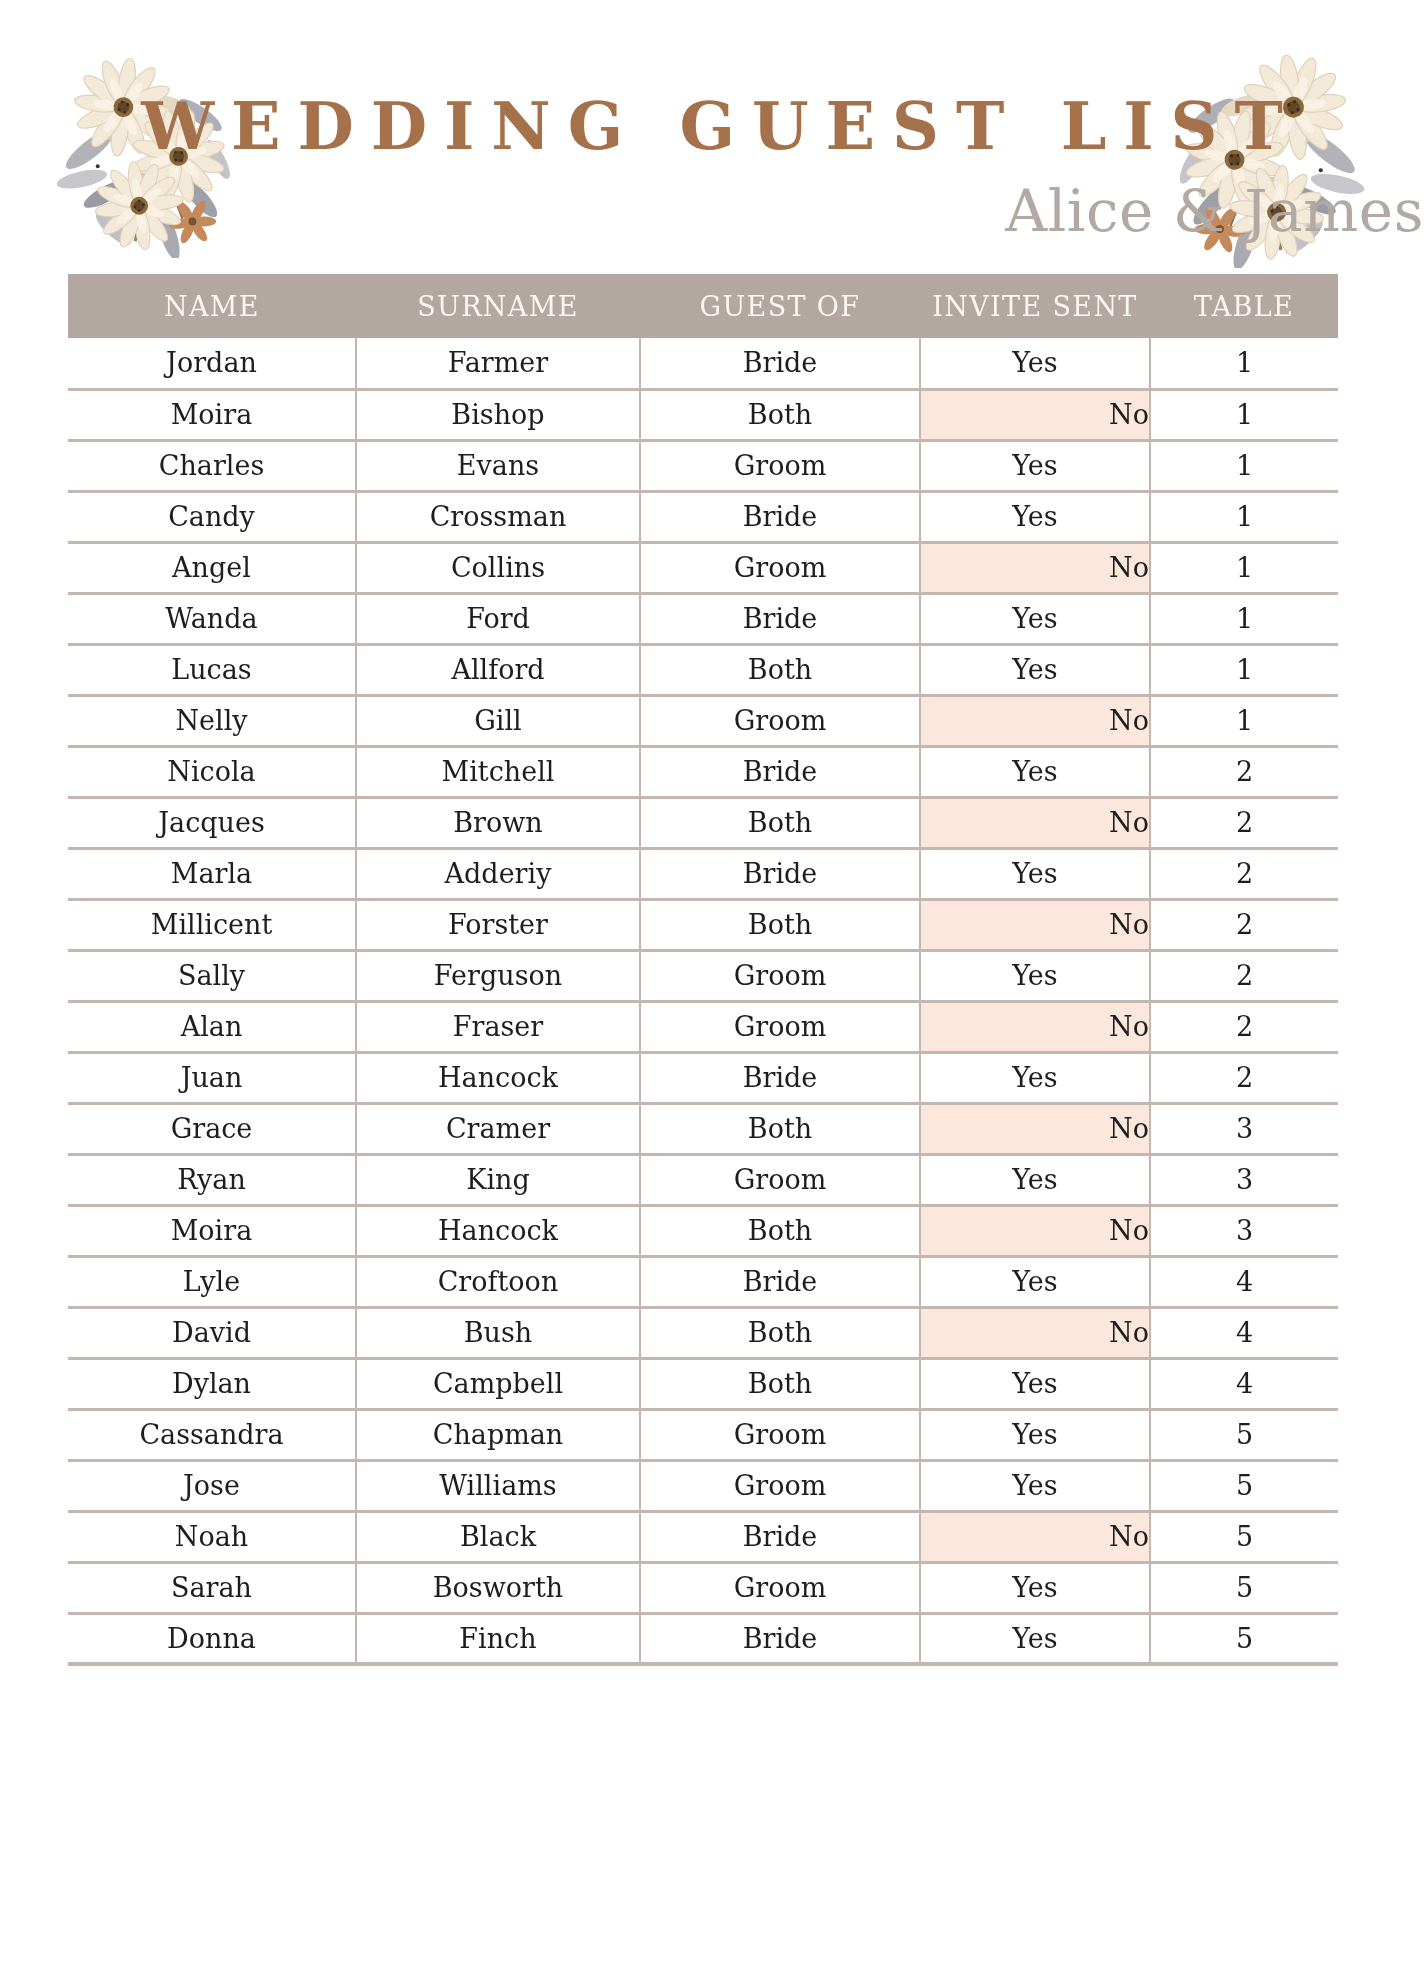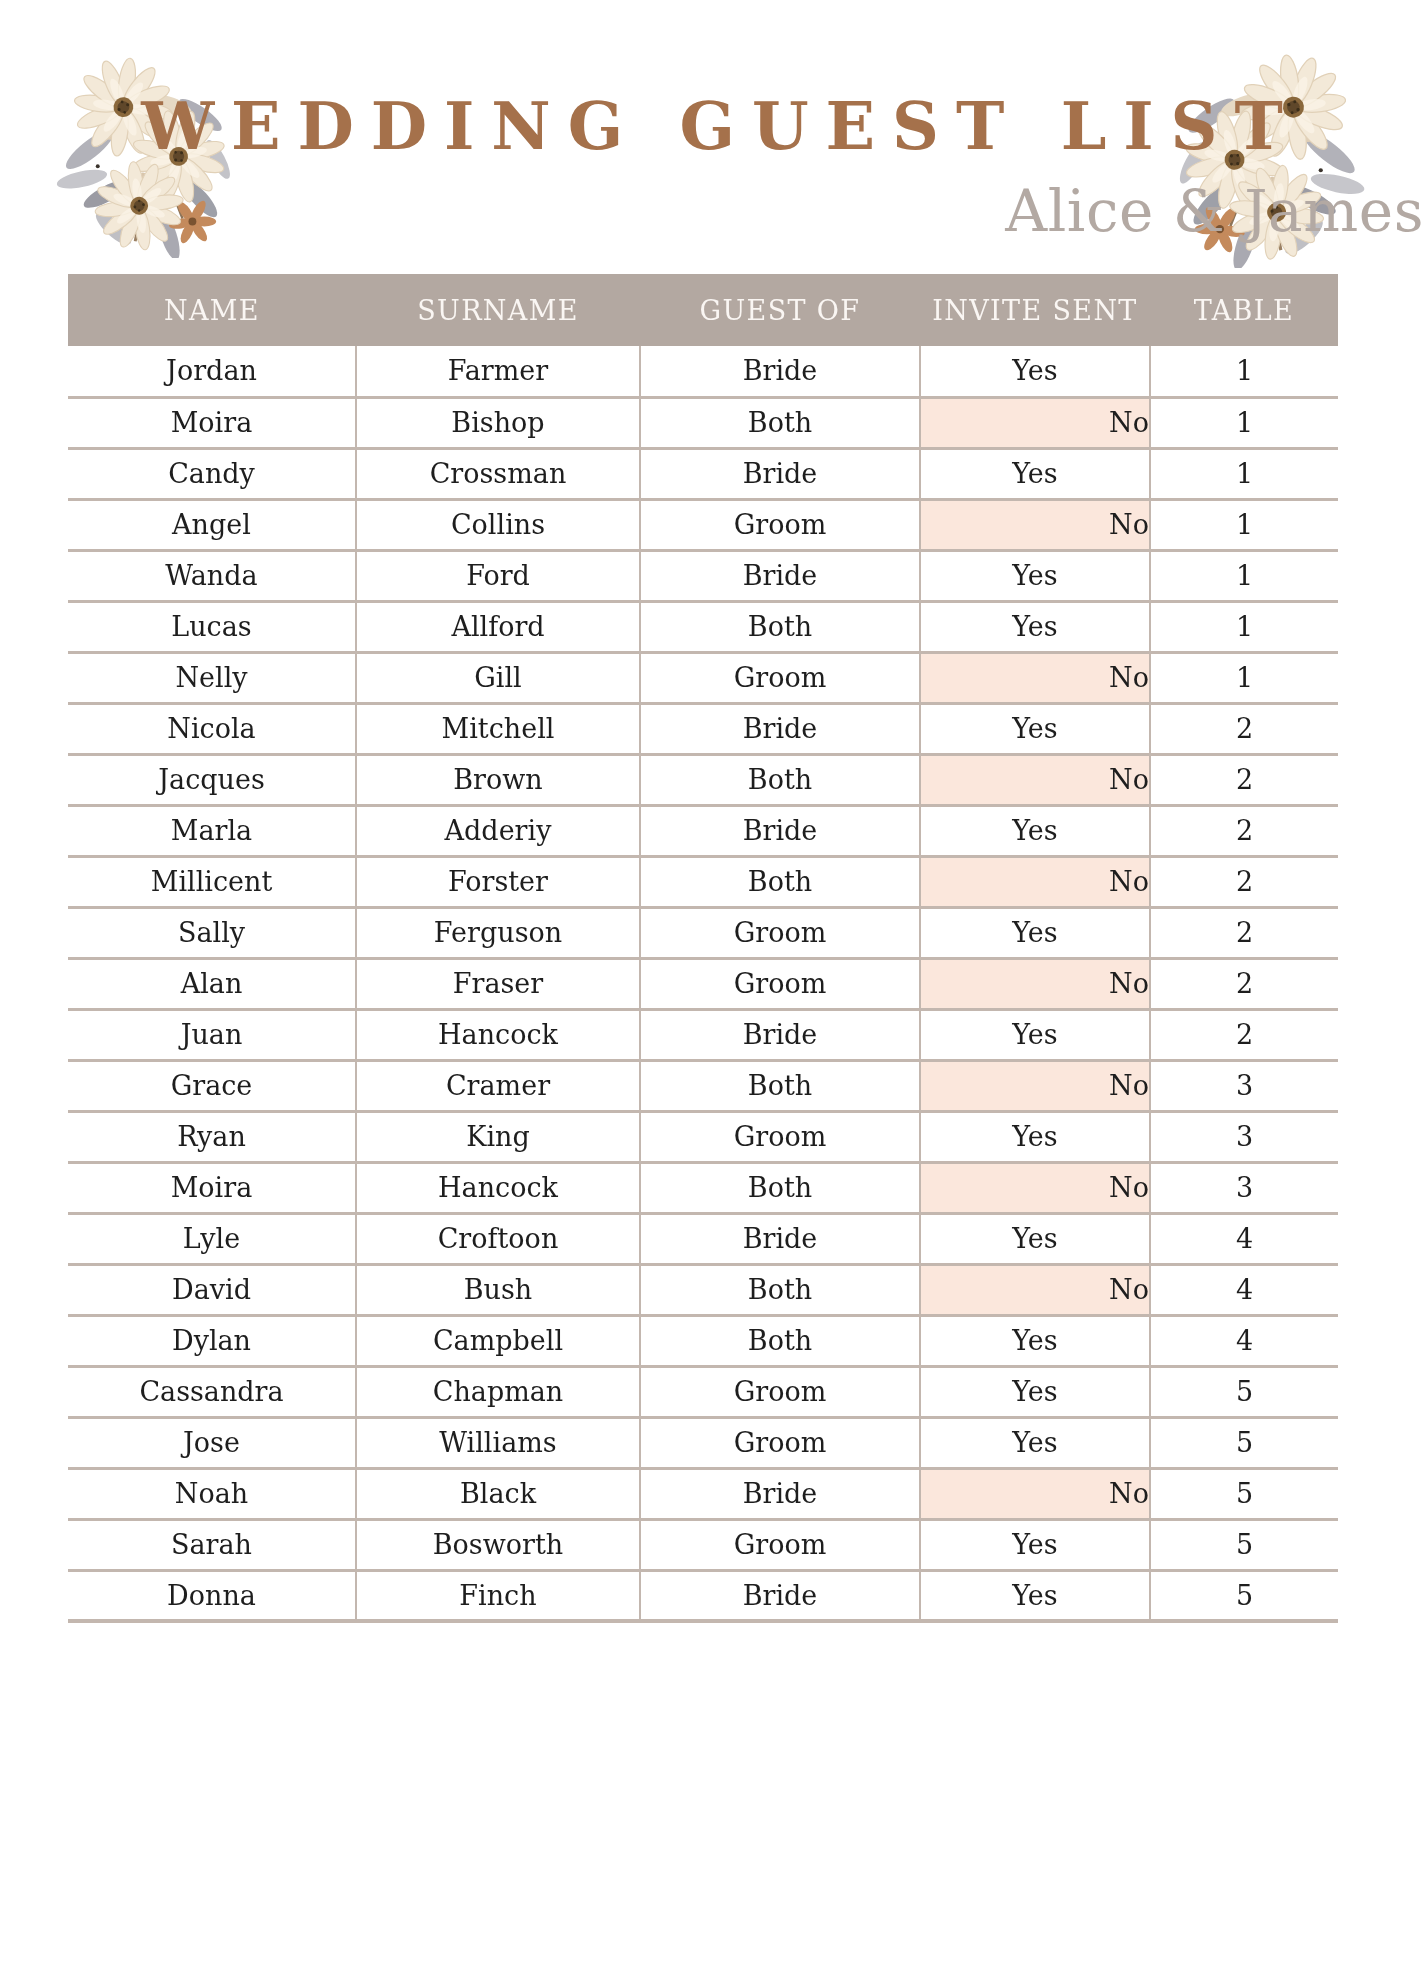--- a/index.html
+++ b/index.html
@@ -31,21 +31,21 @@
     border-collapse:collapse; table-layout:fixed;
   }
   .guest-table col.c-name    { width:288px; }
   .guest-table col.c-surname { width:284px; }
   .guest-table col.c-guestof { width:280px; }
   .guest-table col.c-invite  { width:230px; }
   .guest-table col.c-table   { width:188px; }
   .guest-table thead th {
     background:var(--header-bg,#b3a8a1);
     color:var(--header-text,#faf6f3);
-    height:72px; font-size:27px; font-weight:400;
+    height:64px; font-size:27px; font-weight:400;
     letter-spacing:0.05em; text-align:center; vertical-align:middle;margin-left:19px;
   }
   .guest-table tbody td {
     height:51px; font-size:27px; text-align:center; vertical-align:middle;
     border-bottom:3px solid var(--grid-line,#c3b7af);
     background:#ffffff;
   }
   .guest-table tbody td + td { border-left:2px solid var(--grid-line,#c3b7af); }
   .guest-table tbody tr:last-child td { border-bottom-width:4px; }
   .guest-table tbody td.no-cell { background:var(--no-highlight,#fbe7dc);text-align:right; }
@@ -170,20 +170,27 @@
   </tr>
 
   <tr>
     <td>Moira</td>
     <td>Bishop</td>
     <td>Both</td>
     <td class="no-cell">No</td>
     <td>1</td>
   </tr>
 
+  <tr>
+    <td>Charles</td>
+    <td>Evans</td>
+    <td>Groom</td>
+    <td>Yes</td>
+    <td>1</td>
+  </tr>
 
   <tr>
     <td>Candy</td>
     <td>Crossman</td>
     <td>Bride</td>
     <td>Yes</td>
     <td>1</td>
   </tr>
 
   <tr>

